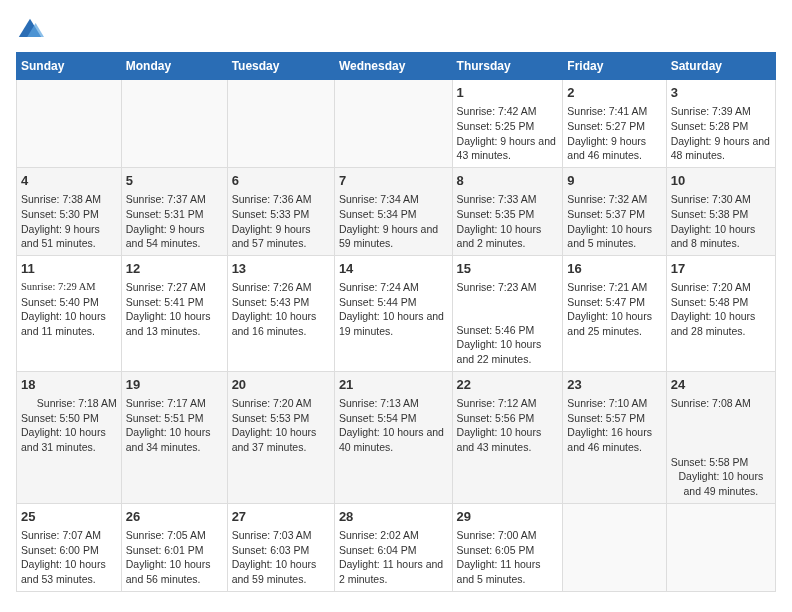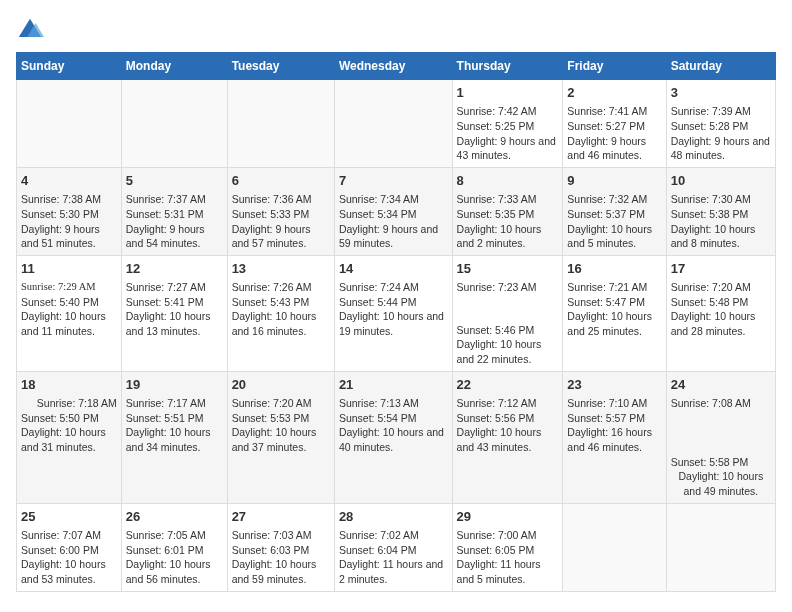--- a/index.html
+++ b/index.html
@@ -293,21 +293,21 @@
           <span style="display: block;">Daylight: 10 hours and 56 minutes.</span>
         </td>
         <td>
           <span class="day-num">27</span>
           <span style="display: block;">Sunrise: 7:03 AM</span>
           <span style="display: block;">Sunset: 6:03 PM</span>
           <span style="display: block;">Daylight: 10 hours and 59 minutes.</span>
         </td>
         <td>
           <span class="day-num">28</span>
-          <span style="display: block;">Sunrise: 7:02 AM</span>
+          <span style="display: block;">Sunrise: 2:02 AM</span>
           <span style="display: block;">Sunset: 6:04 PM</span>
           <span style="display: block;">Daylight: 11 hours and 2 minutes.</span>
         </td>
         <td>
           <span class="day-num">29</span>
           <span style="display: block;">Sunrise: 7:00 AM</span>
           <span style="display: block;">Sunset: 6:05 PM</span>
           <span style="display: block;">Daylight: 11 hours and 5 minutes.</span>
         </td>
         <td class="empty-cell"></td>

